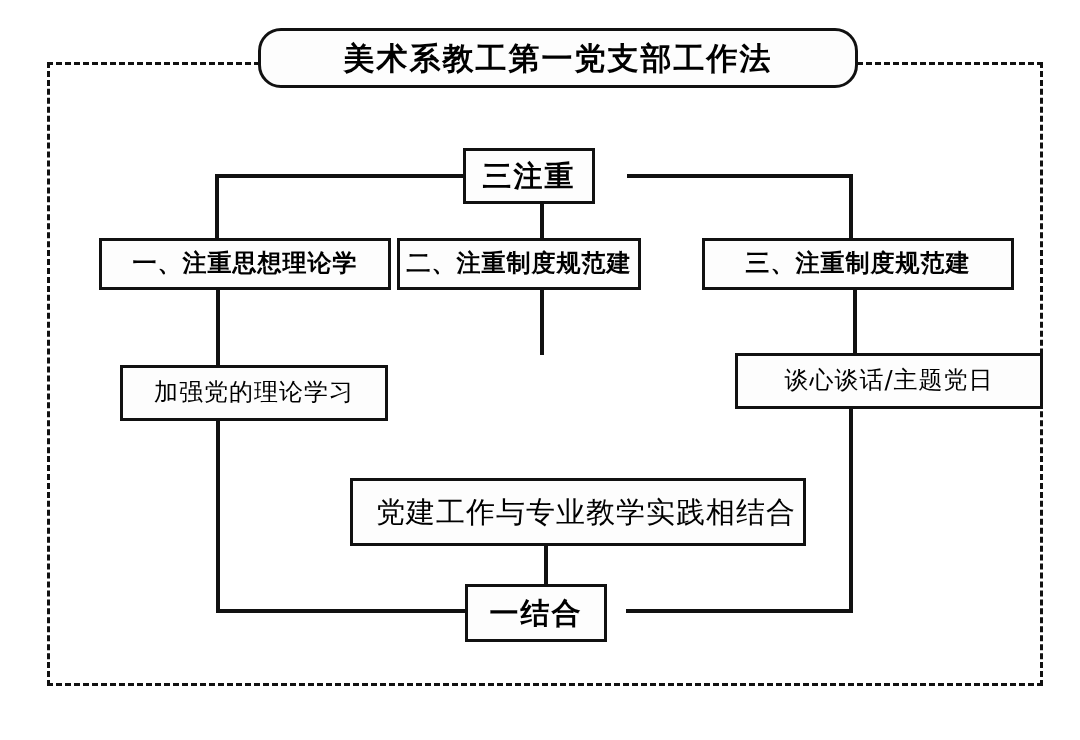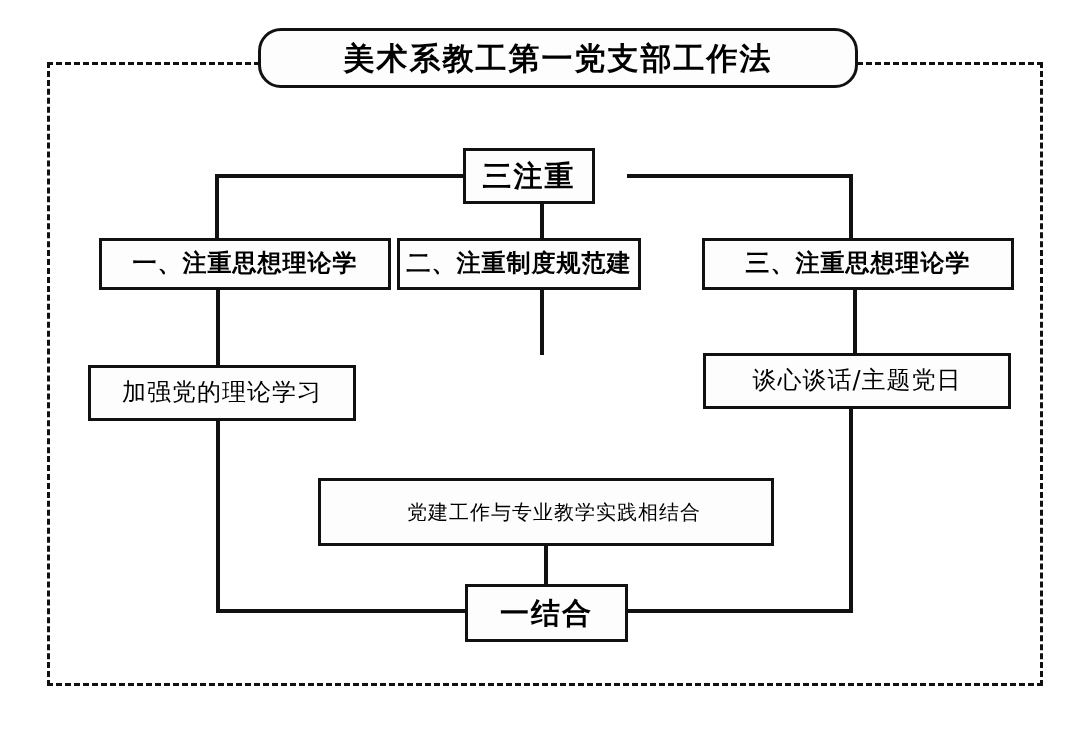--- a/index.html
+++ b/index.html
@@ -46,35 +46,35 @@
     border: 3px solid #111111;
     display: flex;
     align-items: center;
     justify-content: center;
     text-align: center;
     color: #000000;
     line-height: 1.05;
     white-space: nowrap;
   }
   .node.bold { font-weight: bold; }
-  .node.reg  { font-weight: normal; }
+  .node.reg  { font-weight: normal; margin-left: 32px; }
 
   #node-title      { left: 258px; top: 28px;  width: 600px; height: 60px;  font-size: 31px; letter-spacing: 2px; border-radius: 23px; }
   #node-sanzhuzhong{ left: 463px; top: 148px; width: 132px; height: 56px;  font-size: 29px; letter-spacing: 2px; }
 
   #node-pillar-1   { left: 71px;  top: 238px; width: 292px; height: 52px;  font-size: 24px; letter-spacing: 1px; margin-left: 28px; }
   #node-pillar-2   { left: 397px; top: 238px; width: 244px; height: 52px;  font-size: 24px; letter-spacing: 1px; }
   #node-pillar-3   { left: 702px; top: 238px; width: 312px; height: 52px;  font-size: 24px; letter-spacing: 1px; }
 
   #node-detail-1   { left: 88px;  top: 365px; width: 268px; height: 56px;  font-size: 24px; letter-spacing: 1px; }
   #node-detail-2   { left: 424px; top: 353px; width: 236px; height: 56px;  font-size: 24px; letter-spacing: 1px; }
   #node-detail-3   { left: 703px; top: 353px; width: 308px; height: 56px;  font-size: 24px; letter-spacing: 1px; }
 
-  #node-combine    { left: 318px; top: 478px; width: 456px; height: 68px;  font-size: 20px; letter-spacing: 1px; padding-left: 16px; }
-  #node-yijiehe    { left: 465px; top: 584px; width: 163px; height: 58px;  font-size: 29px; letter-spacing: 2px; }
+  #node-combine    { left: 318px; top: 478px; width: 456px; height: 68px;  font-size: 29px; letter-spacing: 1px; padding-left: 16px; }
+  #node-yijiehe    { left: 465px; top: 584px; width: 142px; height: 58px;  font-size: 29px; letter-spacing: 2px; }
 </style>
 </head>
 <body>
 
 <div id="canvas">
 
   <div class="dashed-frame"></div>
 
   <div class="line h" style="left:215px; top:174px; width:250px;"></div>
   <div class="line v" style="left:215px; top:174px; height:66px;"></div>
@@ -99,21 +99,21 @@
   <div class="line v" style="left:544px; top:544px; height:42px;"></div>
 
   <div class="node bold" id="node-title">美术系教工第一党支部工作法</div>
 
   <div class="node bold" id="node-sanzhuzhong">三注重</div>
 
   <div class="node bold" id="node-pillar-1">一、注重思想理论学</div>
 
   <div class="node bold" id="node-pillar-2">二、注重制度规范建</div>
 
-  <div class="node bold" id="node-pillar-3">三、注重思想理论学</div>
+  <div class="node bold" id="node-pillar-3">三、注重制度规范建</div>
 
   <div class="node reg" id="node-detail-1">加强党的理论学习</div>
 
 
   <div class="node reg" id="node-detail-3">谈心谈话/主题党日</div>
 
   <div class="node reg" id="node-combine">党建工作与专业教学实践相结合</div>
 
   <div class="node bold" id="node-yijiehe">一结合</div>
 

